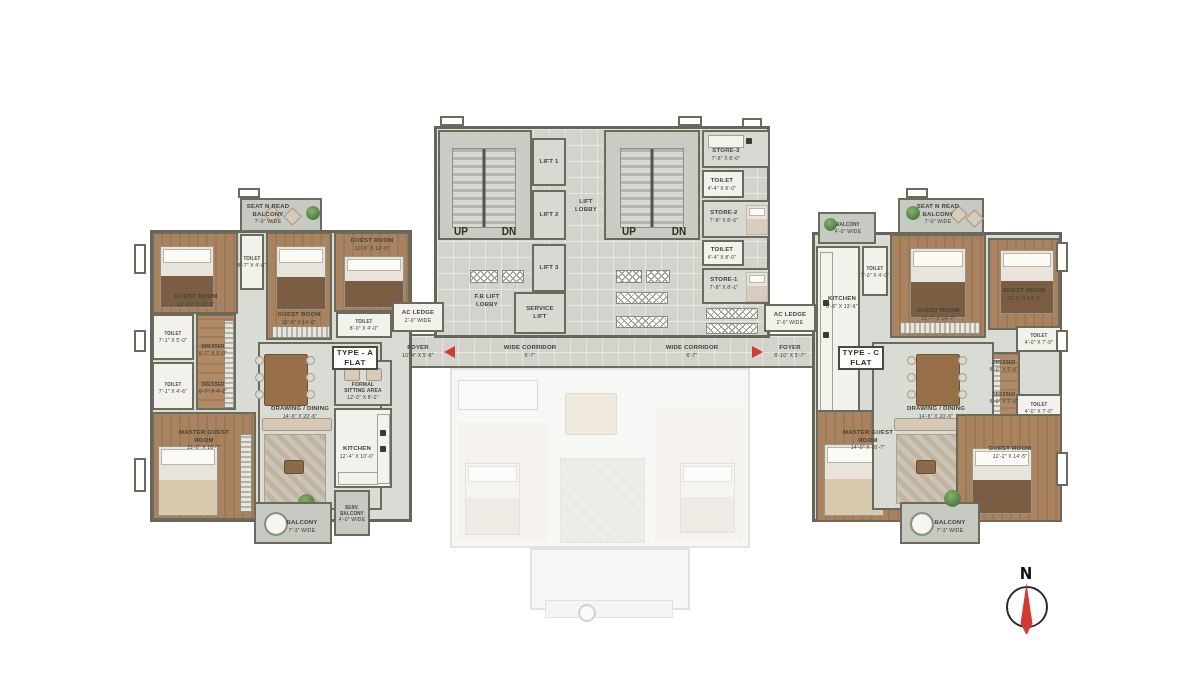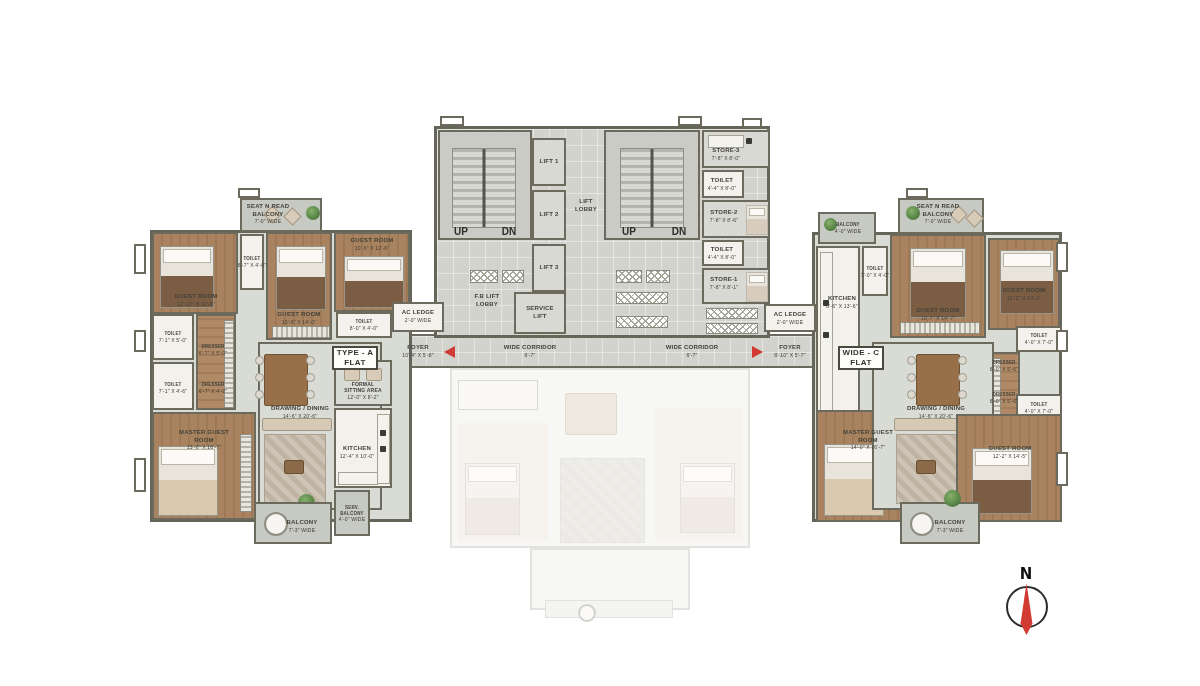--- a/index.html
+++ b/index.html
@@ -414,21 +414,21 @@
   <div class="lbl" style="left:790px;top:318px">
     <span class="nm">AC LEDGE</span>
     <span class="dim">2'-0" WIDE</span>
   </div>
   <div class="lbl" style="left:790px;top:351px">
     <span class="nm">FOYER</span>
     <span class="dim">8'-10" X 5'-7"</span>
   </div>
 
   <div class="tagbox" style="left:838px;top:346px;width:46px;height:24px">
-    <span>WIDE - C</span>
+    <span>TYPE - C</span>
     <span>FLAT</span>
   </div>
 
   <div class="pier" style="left:134px;top:244px;width:12px;height:30px"></div>
   <div class="pier" style="left:134px;top:330px;width:12px;height:22px"></div>
   <div class="pier" style="left:134px;top:458px;width:12px;height:34px"></div>
   <div class="pier" style="left:238px;top:188px;width:22px;height:10px"></div>
   <div class="pier" style="left:906px;top:188px;width:22px;height:10px"></div>
   <div class="pier" style="left:440px;top:116px;width:24px;height:10px"></div>
   <div class="pier" style="left:678px;top:116px;width:24px;height:10px"></div>

